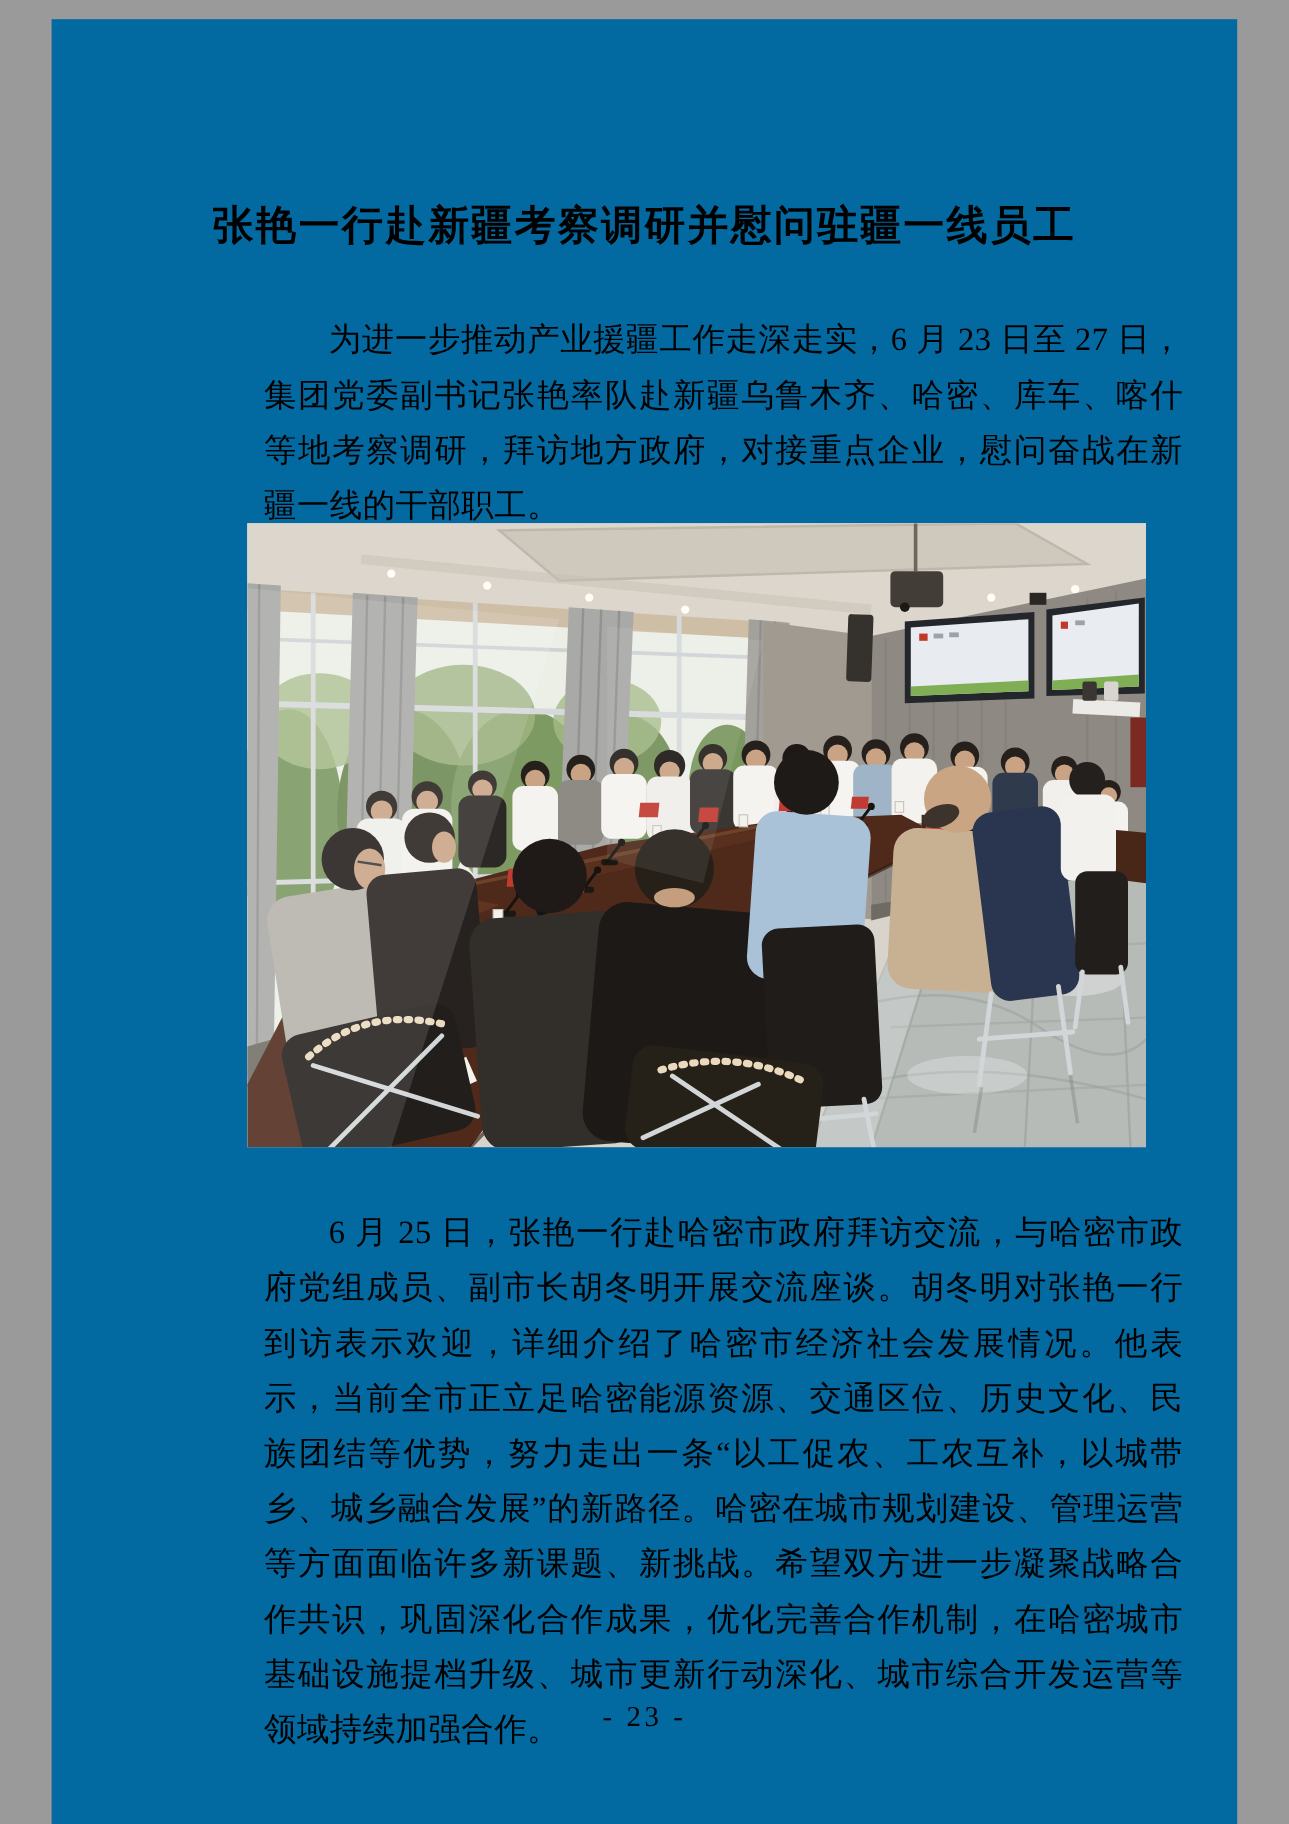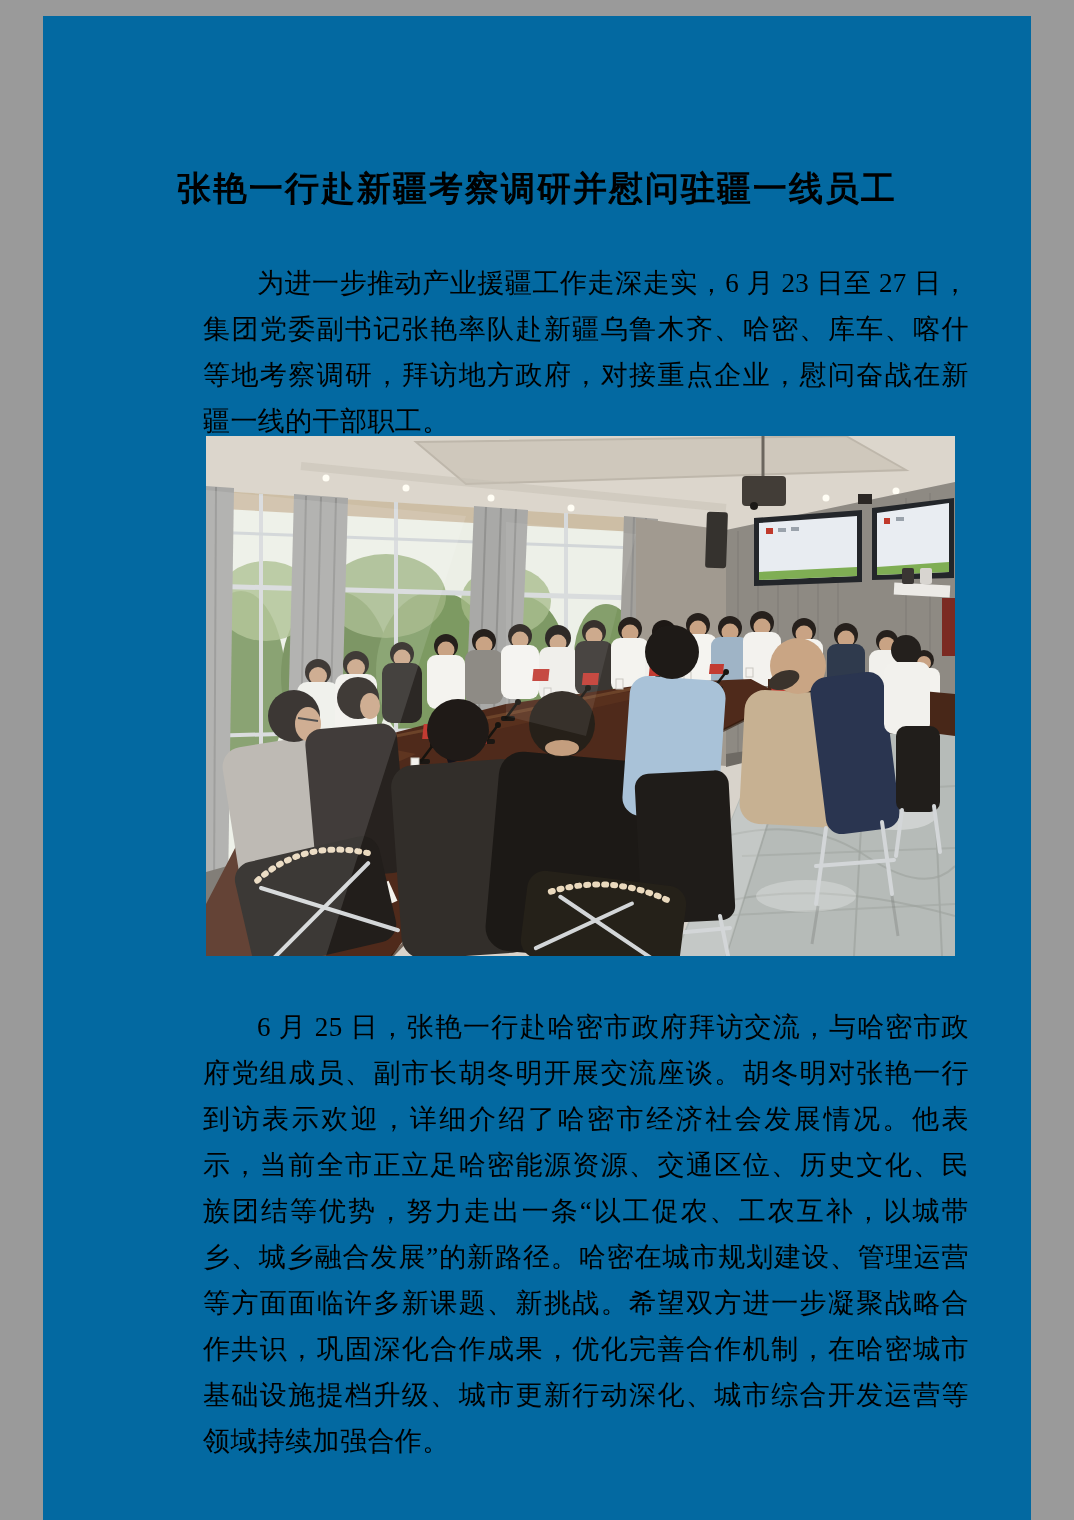--- a/index.html
+++ b/index.html
@@ -13,21 +13,21 @@
     overflow:hidden;
   }
   .title{
     position:absolute;top:127px;left:70px;right:70px;
     text-align:center;
     font-size:34px;font-weight:700;letter-spacing:2px;
     line-height:46px;
     font-family:"Liberation Serif","DejaVu Serif",serif;
   }
   .para{
-    position:absolute;left:160px;width:766px;
+    position:absolute;left:177px;width:766px;
     font-size:27px;line-height:46px;
     letter-spacing:0.4px;
     text-align:justify;
     text-indent:2em;
   }
   #para1{top:217px;}
   #para2{top:961px;}
   .photo{
     position:absolute;top:420px;left:163px;
     width:749px;height:520px;
@@ -419,14 +419,15 @@
         <line class="chrome" x1="352" y1="466" x2="458" y2="520" stroke-width="5"></line>
       </g>
 
       <polygon points="0,54 260,80 120,520 0,520" fill="#ffffff" opacity="0.12"></polygon>
       <polygon points="300,86 430,98 380,300 300,280" fill="#ffffff" opacity="0.08"></polygon>
     </svg>
   </figure>
 
   <p class="para" id="para2">6 月 25 日，张艳一行赴哈密市政府拜访交流，与哈密市政府党组成员、副市长胡冬明开展交流座谈。胡冬明对张艳一行到访表示欢迎，详细介绍了哈密市经济社会发展情况。他表示，当前全市正立足哈密能源资源、交通区位、历史文化、民族团结等优势，努力走出一条“以工促农、工农互补，以城带乡、城乡融合发展”的新路径。哈密在城市规划建设、管理运营等方面面临许多新课题、新挑战。希望双方进一步凝聚战略合作共识，巩固深化合作成果，优化完善合作机制，在哈密城市基础设施提档升级、城市更新行动深化、城市综合开发运营等领域持续加强合作。</p>
 
+  <div class="pageno">- 23 -</div>
 
 </div>
 
 </body></html>

